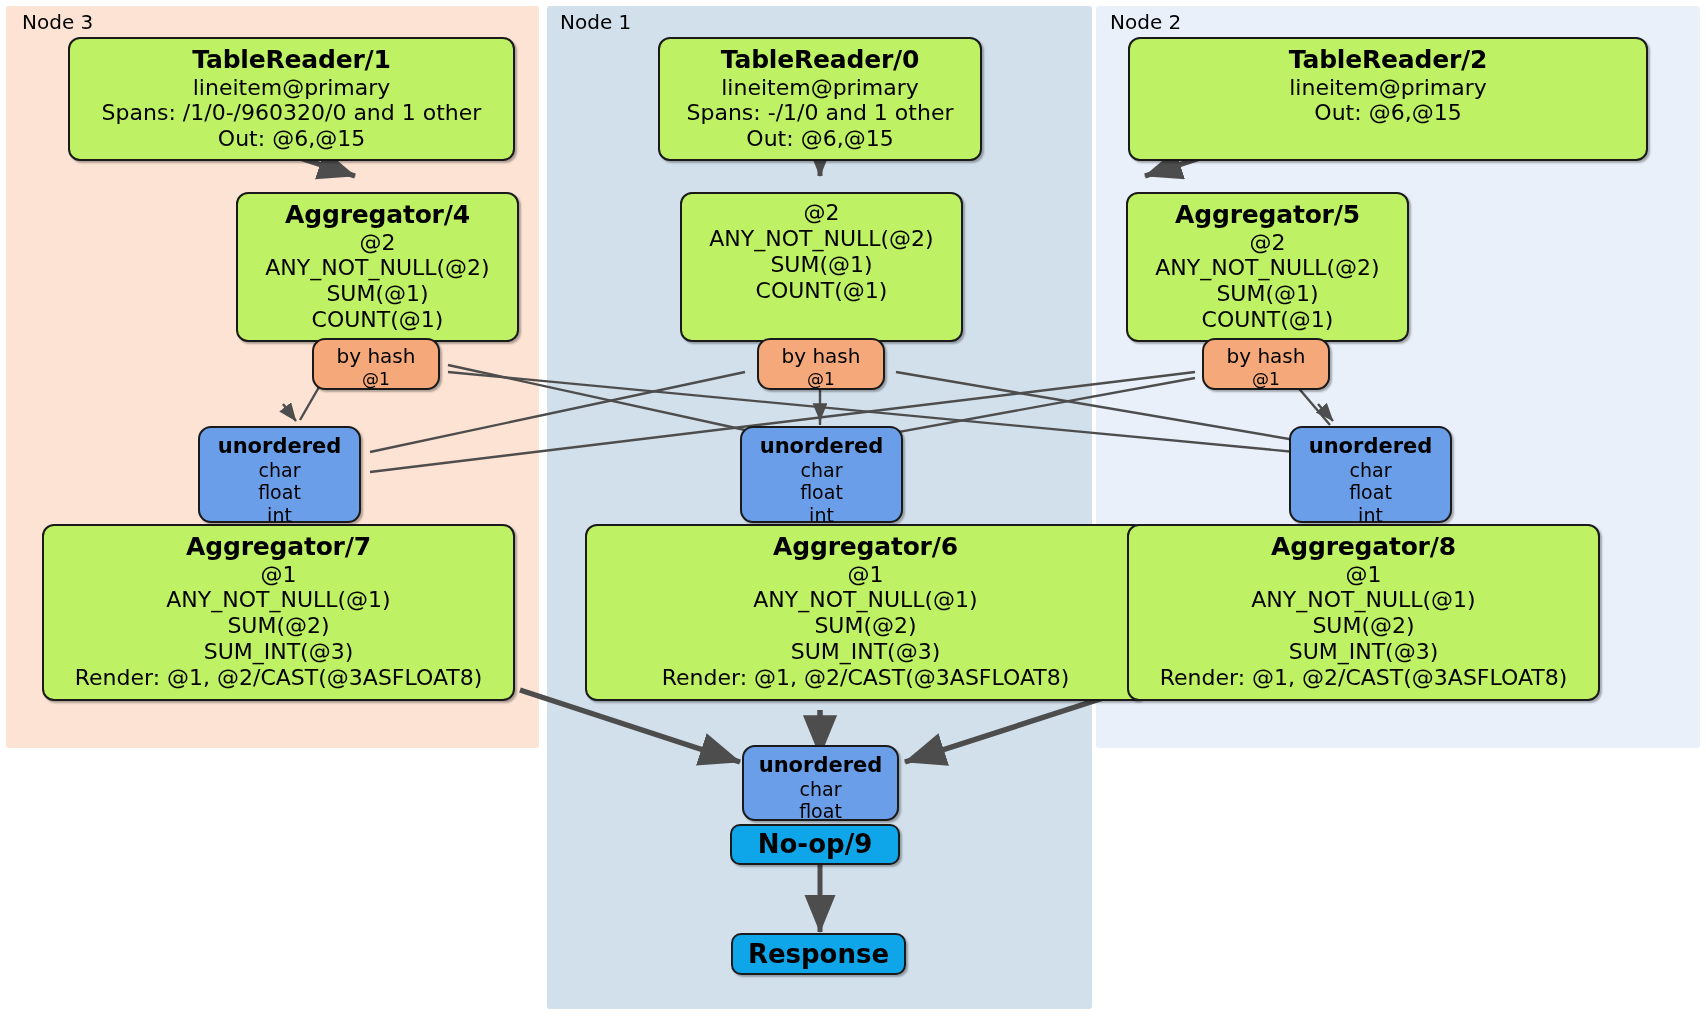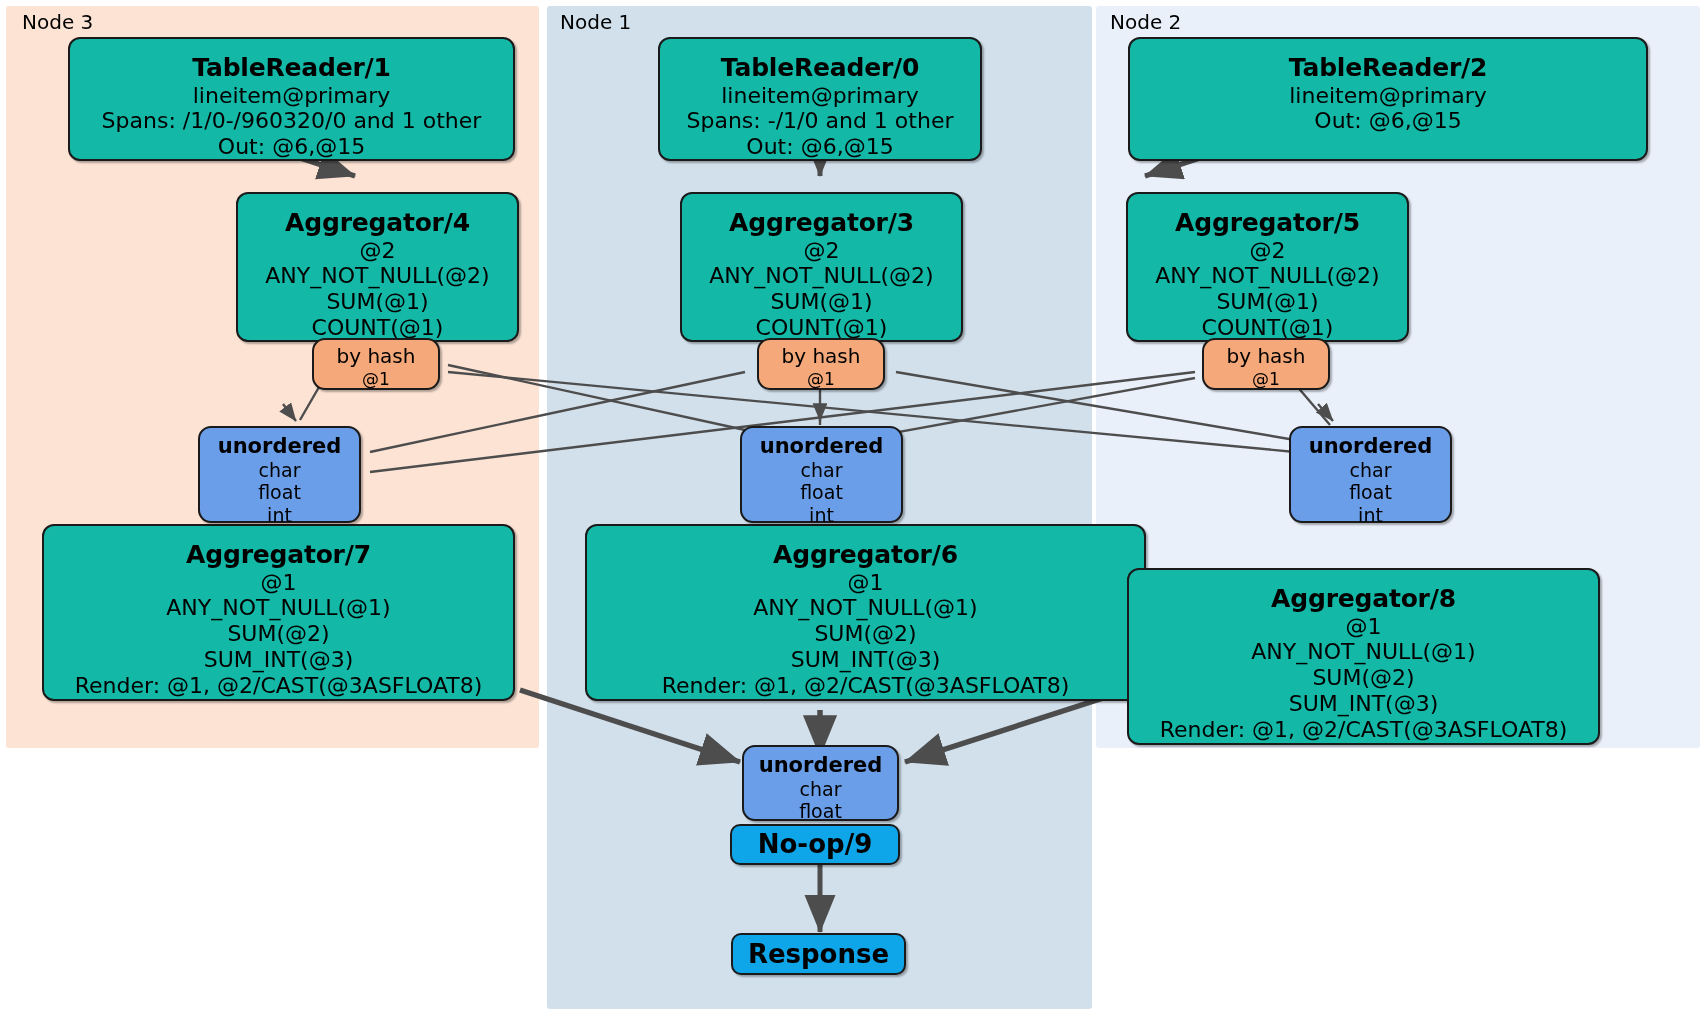--- a/index.html
+++ b/index.html
@@ -33,23 +33,23 @@
   .box {
     position: absolute;
     box-sizing: border-box;
     border: 2px solid #1a1a1a;
     text-align: center;
     line-height: 1.18;
     color: #000;
     box-shadow: 2px 2px 2px rgba(0,0,0,0.30);
   }
   .proc {
-    background: #14b8a6;
+    background: #bef264;
     border-radius: 12px;
-    padding-top: 14px;
+    padding-top: 6px;
   }
   .proc .title {
     font-weight: bold;
     font-size: 25px;
     letter-spacing: -0.2px;
   }
   .proc .line {
     font-size: 22px;
   }
   .synth {
@@ -180,21 +180,20 @@
   </div>
 
   <div class="box proc" style="left:658px; top:37px; width:324px; height:124px;">
     <div class="title">TableReader/0</div>
     <div class="line">lineitem@primary</div>
     <div class="line">Spans: -/1/0 and 1 other</div>
     <div class="line">Out: @6,@15</div>
   </div>
 
   <div class="box proc" style="left:680px; top:192px; width:283px; height:150px;">
-    <div class="title">Aggregator/3</div>
     <div class="line">@2</div>
     <div class="line">ANY_NOT_NULL(@2)</div>
     <div class="line">SUM(@1)</div>
     <div class="line">COUNT(@1)</div>
   </div>
 
   <div class="box synth" style="left:757px; top:338px; width:128px; height:52px; z-index:30;">
     <div class="title">by hash</div>
     <div class="line">@1</div>
   </div>
@@ -248,21 +247,21 @@
     <div class="line">@1</div>
   </div>
 
   <div class="box router" style="left:1289px; top:426px; width:163px; height:97px; z-index:30;">
     <div class="title">unordered</div>
     <div class="line">char</div>
     <div class="line">float</div>
     <div class="line">int</div>
   </div>
 
-  <div class="box proc" style="left:1127px; top:524px; width:473px; height:177px; z-index:20;margin-top:44px;">
+  <div class="box proc" style="left:1127px; top:524px; width:473px; height:177px; z-index:20;">
     <div class="title">Aggregator/8</div>
     <div class="line">@1</div>
     <div class="line">ANY_NOT_NULL(@1)</div>
     <div class="line">SUM(@2)</div>
     <div class="line">SUM_INT(@3)</div>
     <div class="line">Render: @1, @2/CAST(@3ASFLOAT8)</div>
   </div>
 
   <svg id="edges-top">
 

